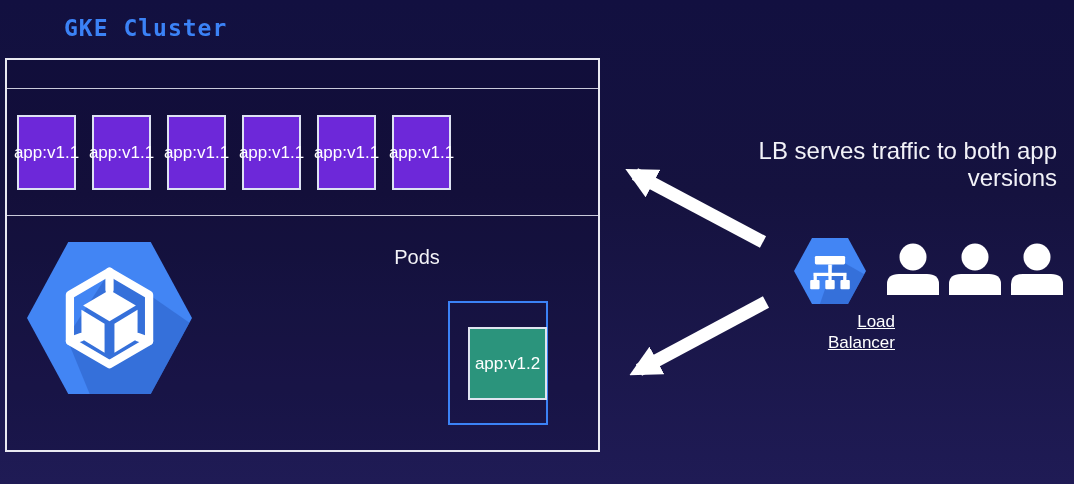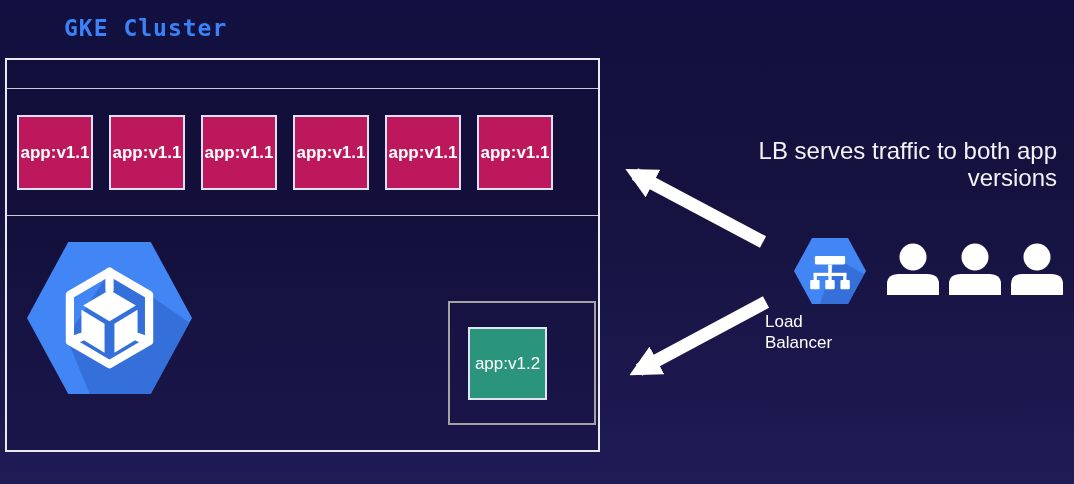--- a/index.html
+++ b/index.html
@@ -25,53 +25,54 @@
     border-top:1.5px solid #c9c9da;
   }
   .pods-divider {
     position:absolute; left:0; top:155px; width:100%; height:0;
     border-top:1.5px solid #c9c9da;
   }
   .pods-row {
     position:absolute; left:10px; top:55px; display:flex; gap:16px;
   }
   .pod {
-    width:76px; height:75px; background:#be185d; border:2px solid #dde2f2;
+    width:59px; height:75px; background:#6d28d9; border:2px solid #dde2f2;
     display:flex; align-items:center; justify-content:center;
-    font-size:17px; color:#fff; white-space:nowrap;font-weight:bold;
+    font-size:17px; color:#fff; white-space:nowrap;
   }
   .pods-label {
     position:absolute; left:345px; top:186px; width:130px;
     text-align:center; font-size:20px; color:#f4f4f8;
   }
   .gke-logo { position:absolute; left:20px; top:182px; width:165px; height:152px; }
   .gke-label {
     position:absolute; left:0; top:338px; width:205px;
     text-align:center; font-size:18px; color:#fff;
   }
   .v12-container {
-    position:absolute; left:441px; top:241px; width:148px; height:124px;
-    border:2px solid #a3a3a3;
+    position:absolute; left:441px; top:241px; width:100px; height:124px;
+    border:2px solid #3b82f6;
   }
   .pod-green {
     position:absolute; left:18px; top:24px; width:79px; height:73px;
     background:#2b947c; border:2px solid #dfe4f0;
     display:flex; align-items:center; justify-content:center;
     font-size:17px; color:#fff; white-space:nowrap;
   }
   .annotation {
     position:absolute; left:712px; top:138px; width:345px;
     text-align:right; font-size:24px; line-height:1.12; color:#f2f2f8;
   }
   .arrows-svg { position:absolute; left:605px; top:152px; width:180px; height:235px; }
   .lb-icon { position:absolute; left:794px; top:238px; width:72px; height:66px; }
   .lb-label {
     position:absolute; left:765px; top:312px; width:130px;
-    text-align:left; font-size:17px; line-height:1.22; color:#fff;
+    text-align:right; font-size:17px; line-height:1.22; color:#fff;
     white-space:pre-line;
+    text-decoration:underline;
   }
   .users-svg { position:absolute; left:886px; top:241px; width:180px; height:56px; }
 </style>
 </head>
 <body>
 
 <div class="title">GKE Cluster</div>
 
 <div class="cluster-box">
   <div class="cluster-header-line"></div>
@@ -80,20 +81,21 @@
     <div class="pod">app:v1.1</div>
     <div class="pod">app:v1.1</div>
     <div class="pod">app:v1.1</div>
     <div class="pod">app:v1.1</div>
     <div class="pod">app:v1.1</div>
     <div class="pod">app:v1.1</div>
   </div>
 
   <div class="pods-divider"></div>
 
+  <div class="pods-label">Pods</div>
 
   <svg class="gke-logo" viewBox="0 0 100 92" preserveAspectRatio="none">
     <defs>
       <clipPath id="gkeHexClip">
           <polygon points="25,0 75,0 100,46 75,92 25,92 0,46"></polygon>
         </clipPath>
     </defs>
     <polygon points="25,0 75,0 100,46 75,92 25,92 0,46" fill="#4285f4"></polygon>
     <polygon points="50,18 74,32 100,50 100,92 38,92 24,58" fill="#2c5fc4" opacity="0.55" clip-path="url(#gkeHexClip)"></polygon>
     <g stroke="#ffffff" stroke-width="5" fill="none" stroke-linejoin="round" stroke-linecap="round">

